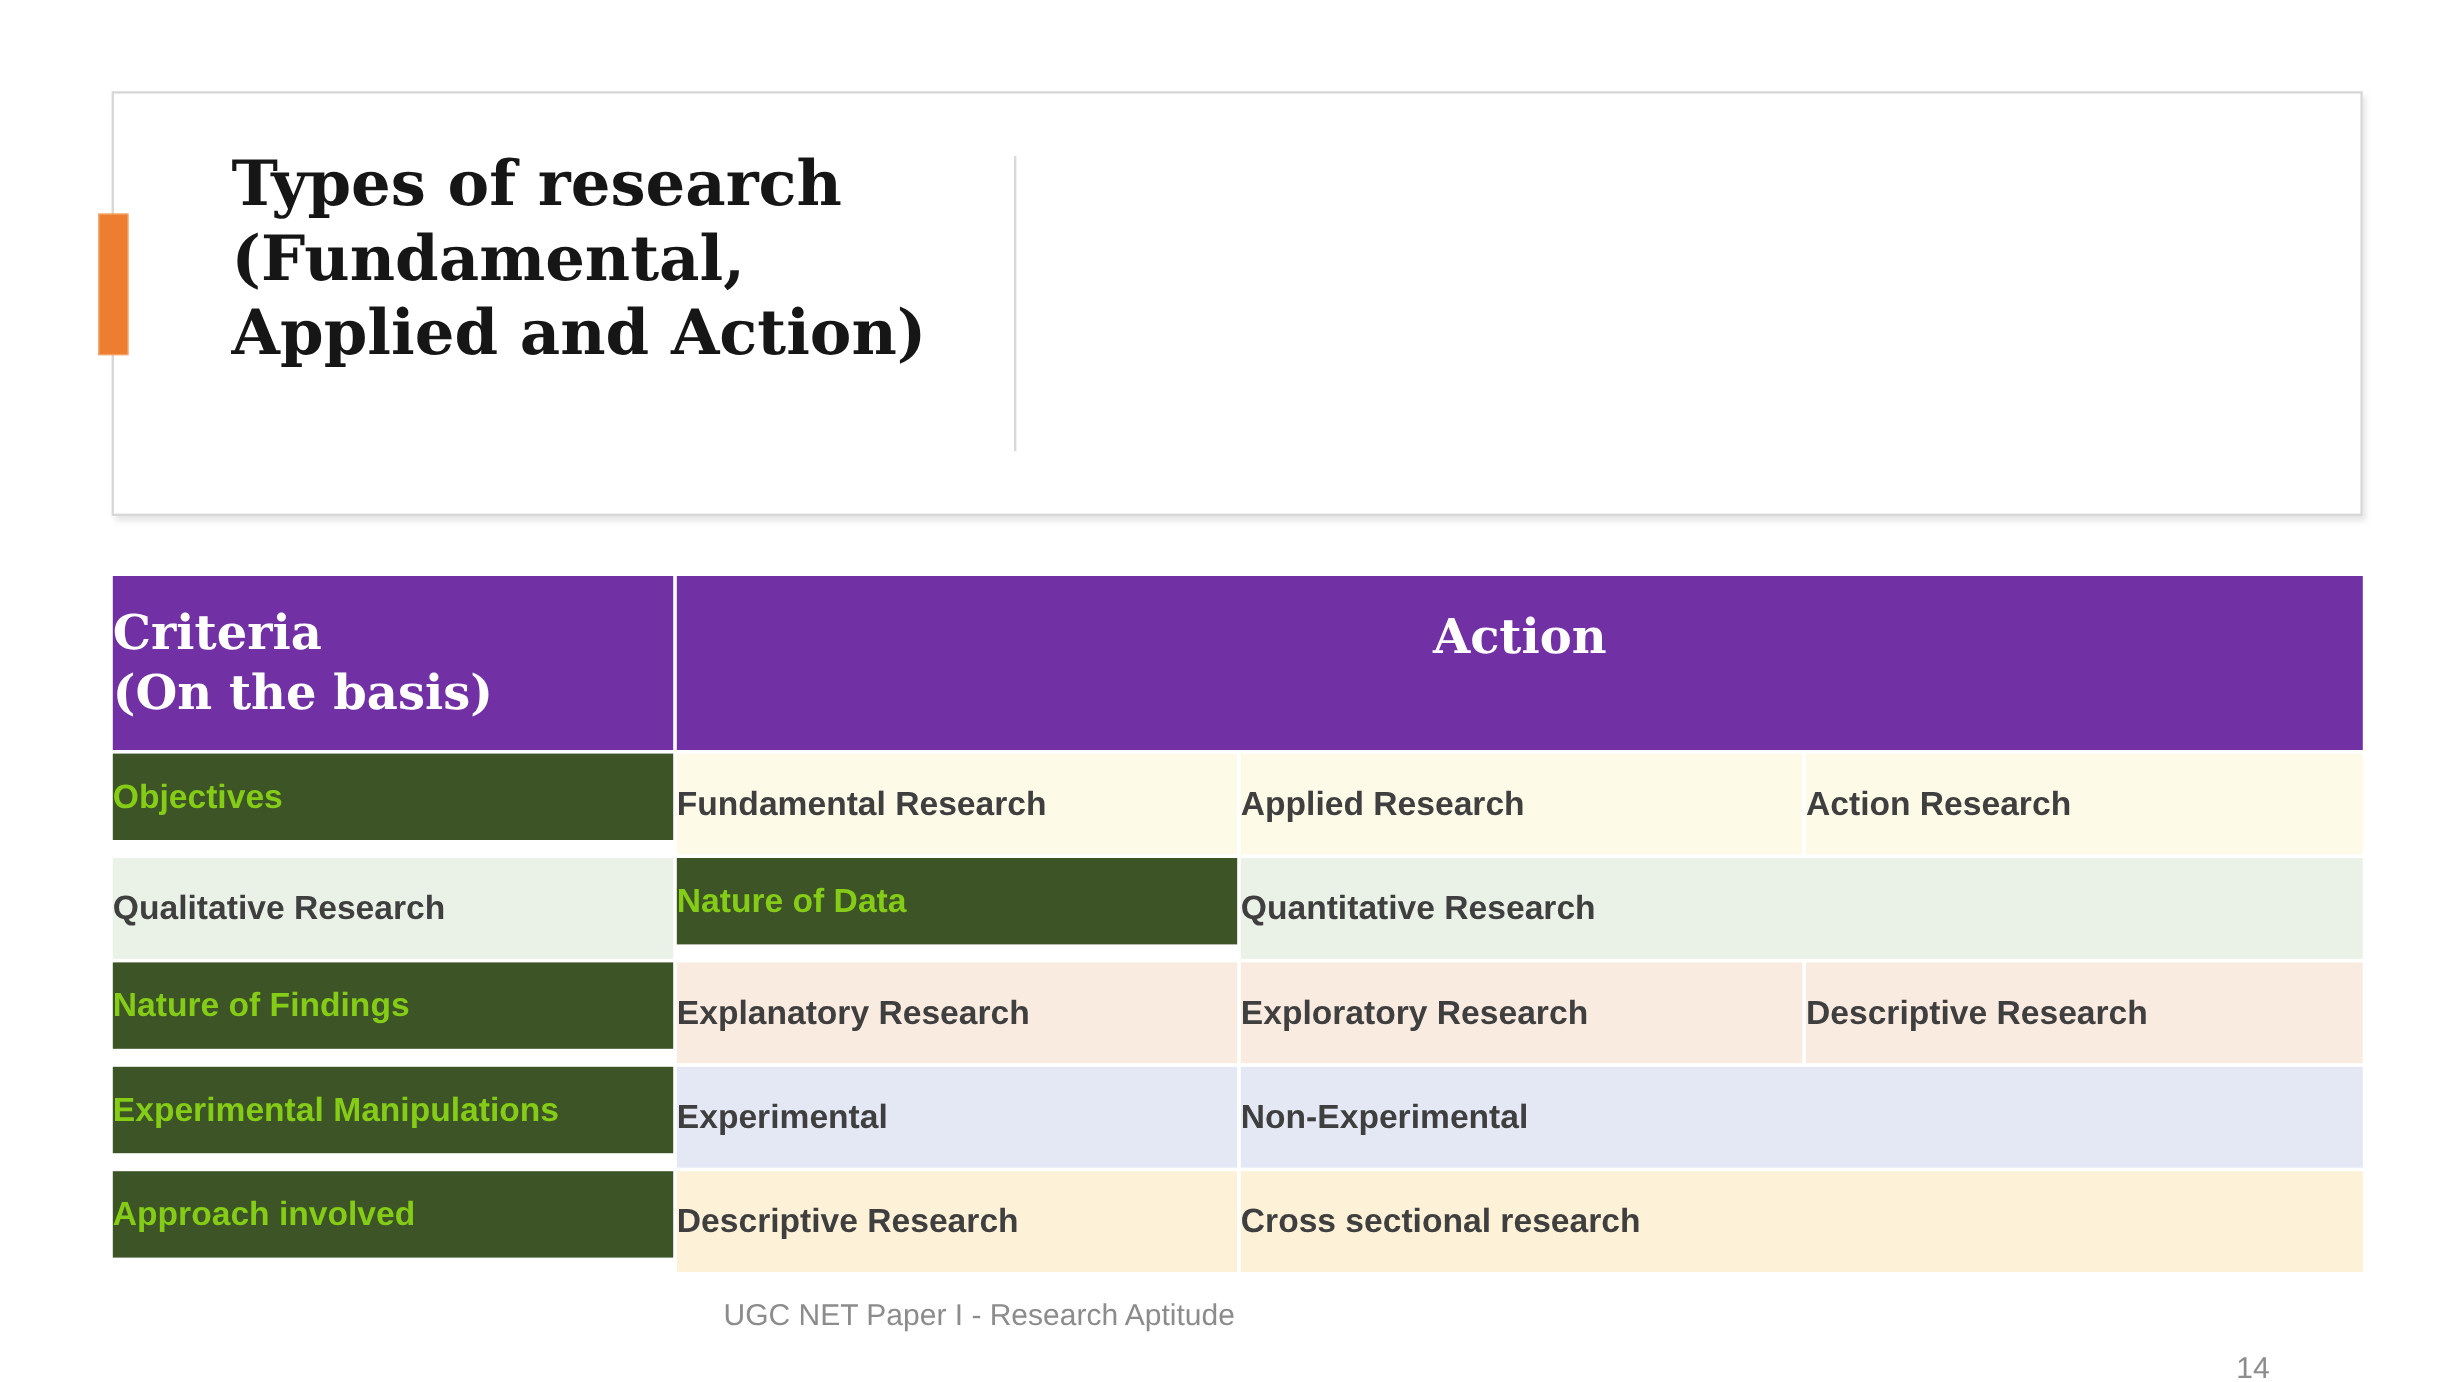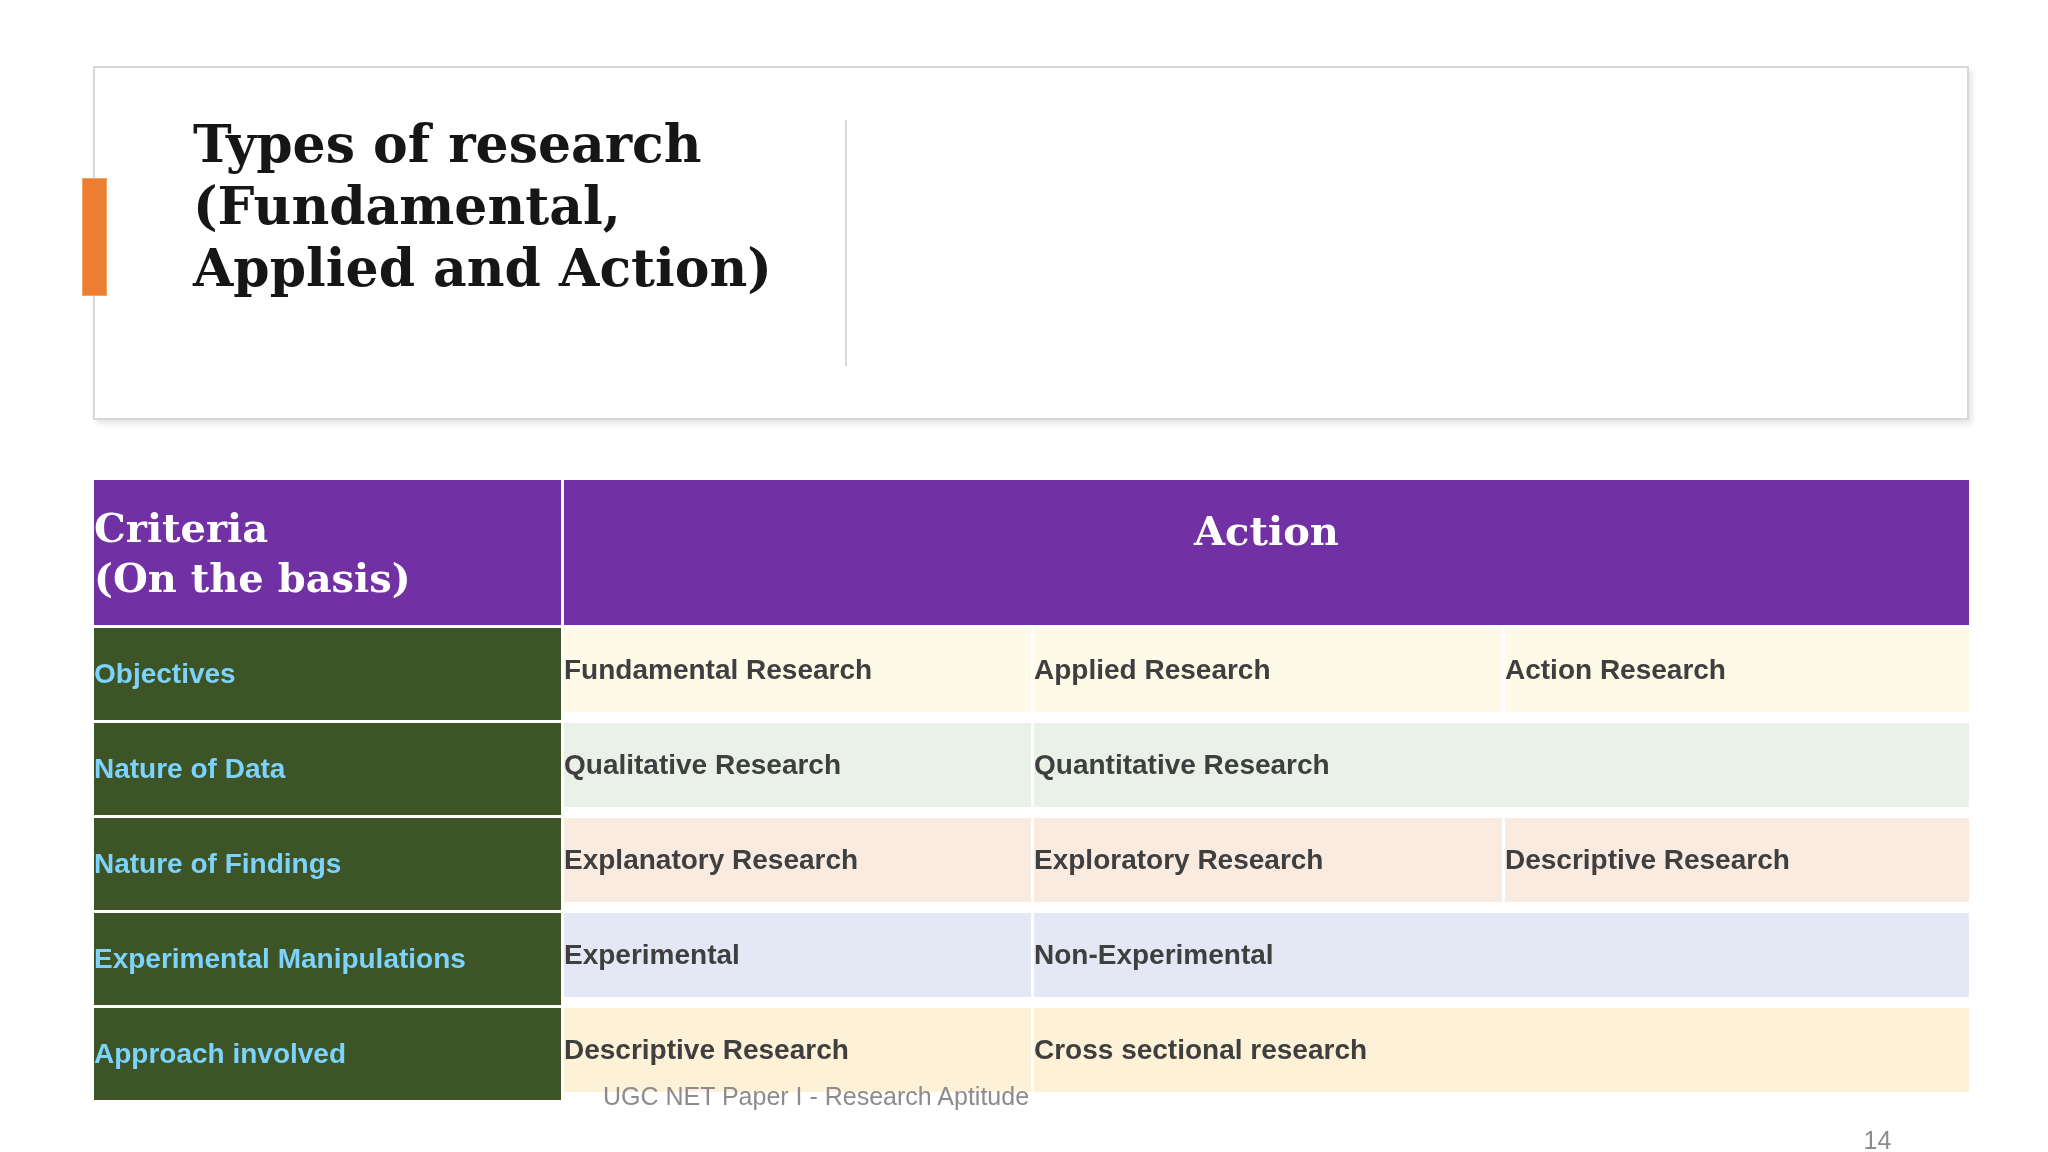--- a/index.html
+++ b/index.html
@@ -10,21 +10,21 @@
     position: relative;
     width: 2048px;
     height: 1152px;
     background: #ffffff;
     overflow: hidden;
   }
 
   
   .title-box {
     position: absolute;
-    left: 93px; top: 66px;
+    left: 93px; top: 76px;
     width: 1876px; height: 354px;
     background: #ffffff;
     border: 2px solid #d8d8d8;
     box-shadow: 3px 4px 5px rgba(0,0,0,0.10);
   }
   .title-text {
     position: absolute;
     left: 98px; top: 45px;
     font-family: "DejaVu Serif", serif;
     font-weight: 700;
@@ -73,22 +73,22 @@
     font-weight: 700;
   }
   .h-criteria { grid-column: 1 / 2; align-items: center; }
   .h-types {
     grid-column: 2 / 5;
     justify-content: center;
     align-items: flex-start;
     padding: 26px 0 0 0;
   }
   .label-cell {
-    height: 92px;
-    color: #7dd3fc;
+    height: 72px;
+    color: #84cc16;
   }
   .data-cell { height: 84px; }
   .span2 { grid-column: span 2; }
 
   
   .footer-text {
     position: absolute;
     left: 0; top: 1082px;
     width: 1632px;
     text-align: center;
@@ -132,22 +132,22 @@
     </div>
     <div class="cell header-cell h-types" style="background: rgb(114, 48, 165);">
       <span>Action</span>
     </div>
 
     <div class="cell label-cell" style="background: rgb(61, 84, 39);">Objectives</div>
     <div class="cell data-cell" style="background: rgb(254, 250, 232); color: rgb(63, 63, 63);">Fundamental Research</div>
     <div class="cell data-cell" style="background: rgb(254, 250, 232); color: rgb(63, 63, 63);">Applied Research</div>
     <div class="cell data-cell" style="background: rgb(254, 250, 232); color: rgb(63, 63, 63);">Action Research</div>
 
+    <div class="cell data-cell" style="background: rgb(234, 241, 231); color: rgb(63, 63, 63);">Qualitative Research</div>
     <div class="cell label-cell" style="background: rgb(61, 84, 39);">Nature of Data</div>
-    <div class="cell data-cell" style="background: rgb(234, 241, 231); color: rgb(63, 63, 63);">Qualitative Research</div>
     <div class="cell data-cell span2" style="background: rgb(234, 241, 231); color: rgb(63, 63, 63);">Quantitative Research</div>
 
     <div class="cell label-cell" style="background: rgb(61, 84, 39);">Nature of Findings</div>
     <div class="cell data-cell" style="background: rgb(250, 235, 225); color: rgb(63, 63, 63);">Explanatory Research</div>
     <div class="cell data-cell" style="background: rgb(250, 235, 225); color: rgb(63, 63, 63);">Exploratory Research</div>
     <div class="cell data-cell" style="background: rgb(250, 235, 225); color: rgb(63, 63, 63);">Descriptive Research</div>
 
     <div class="cell label-cell" style="background: rgb(61, 84, 39);">Experimental Manipulations</div>
     <div class="cell data-cell" style="background: rgb(228, 232, 245); color: rgb(63, 63, 63);">Experimental</div>
     <div class="cell data-cell span2" style="background: rgb(228, 232, 245); color: rgb(63, 63, 63);">Non-Experimental</div>

